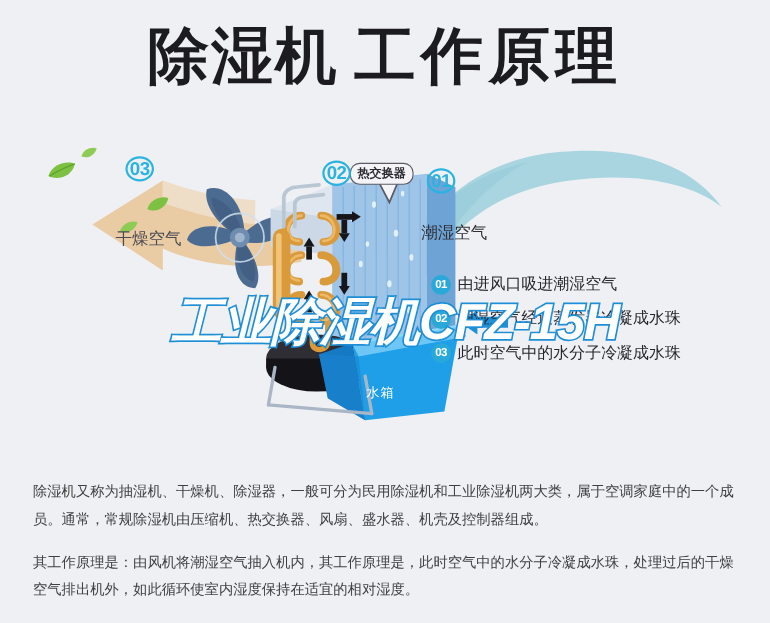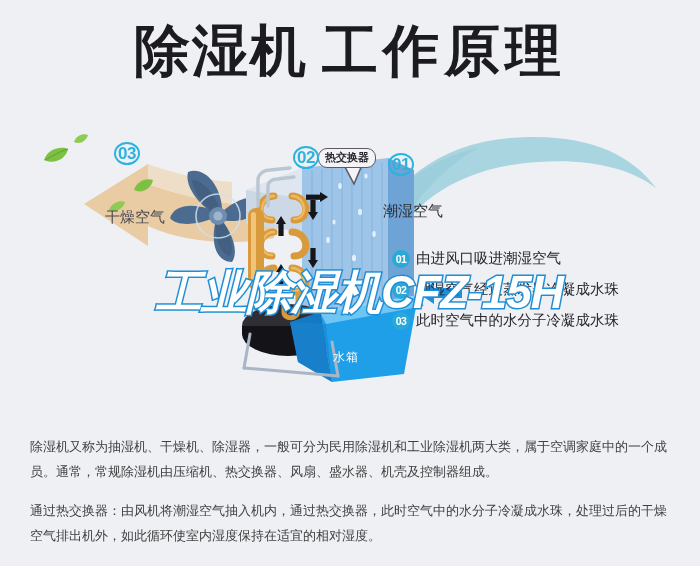--- a/index.html
+++ b/index.html
@@ -303,16 +303,16 @@
       <div class="step-txt">此时空气中的水分子冷凝成水珠</div>
     </div>
   </div>
 
   <div class="watermark">
     <span>工业除湿机CFZ-15H</span>
   </div>
 
   <div class="copy">
     <p>除湿机又称为抽湿机、干燥机、除湿器，一般可分为民用除湿机和工业除湿机两大类，属于空调家庭中的一个成员。通常，常规除湿机由压缩机、热交换器、风扇、盛水器、机壳及控制器组成。</p>
-    <p>通过热交换器：由风机将潮湿空气抽入机内，通过热交换器，此时空气中的水分子冷凝成水珠，处理过后的干燥空气排出机外，如此循环使室内湿度保持在适宜的相对湿度。</p>
+    <p>其工作原理是：由风机将潮湿空气抽入机内，其工作原理是，此时空气中的水分子冷凝成水珠，处理过后的干燥空气排出机外，如此循环使室内湿度保持在适宜的相对湿度。</p>
   </div>
 
 </div>
 
 </body></html>

